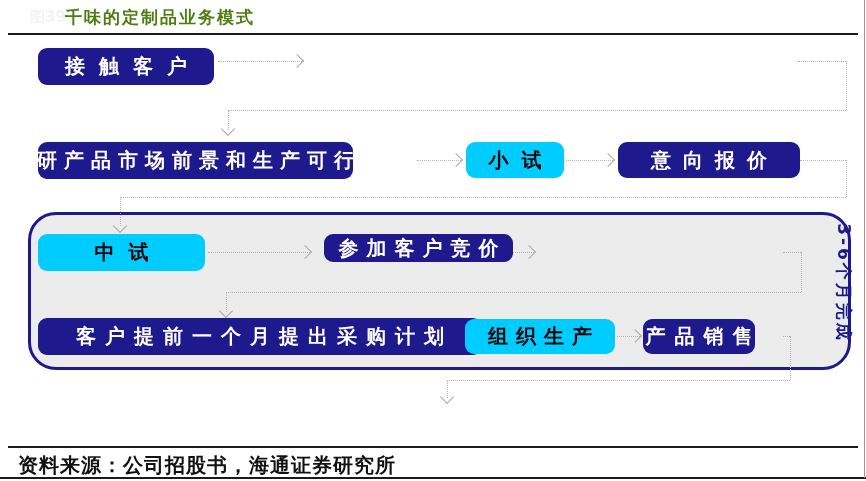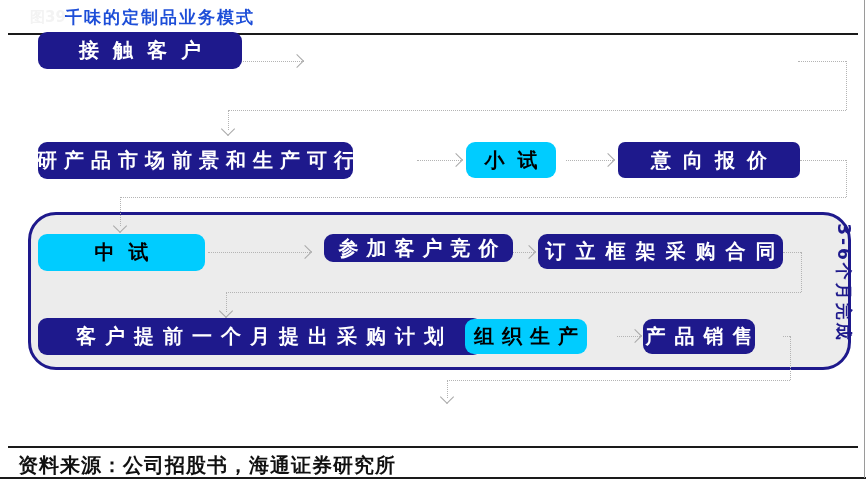--- a/index.html
+++ b/index.html
@@ -1,21 +1,21 @@
 <!DOCTYPE html>
 <html><head>
 <meta charset="utf-8">
 <style>
   html,body { margin:0; padding:0; background:#ffffff; }
   #canvas {
     position:relative; width:866px; height:481px; background:#ffffff;
     font-family:"DejaVu Sans","Liberation Sans",sans-serif; overflow:hidden;
   }
   .figlabel { position:absolute; left:30px; top:8px; font-size:15px; font-weight:bold; color:#f3f3f3; }
-  .title { position:absolute; left:65px; top:6px; font-size:17px; font-weight:bold; color:#1d4ed8; letter-spacing:2px; }
+  .title { position:absolute; left:65px; top:6px; font-size:17px; font-weight:bold; color:#4d7c0f; letter-spacing:2px; }
   .rule { position:absolute; background:#1a1a1a; }
   .edge-right { position:absolute; background:#9a9a9a; width:1px; }
   .node {
     position:absolute; display:flex; align-items:center; justify-content:center;
     border-radius:9px; font-weight:bold; font-size:20px; white-space:nowrap; z-index:3;
   }
   .navy { background:#1e198c; color:#ffffff; }
   .cyan { background:#00ccff; color:#000000; }
   .stage {
     position:absolute; left:28px; top:212px; width:823px; height:158px;
@@ -38,32 +38,31 @@
 
 <div id="canvas">
 
   <div class="figlabel">图39</div>
   <div class="title">千味的定制品业务模式</div>
   <div class="rule" style="left:8px; top:33px; width:850px; height:2px;"></div>
 
   <div class="stage"></div>
   <div class="vnote">3-6个月完成</div>
 
-  <div class="node navy" style="left:38px; top:32px; width:204px; height:37px; letter-spacing:14px; text-indent:14px;">接触客户</div>
+  <div class="node navy" style="left:38px; top:48px; width:176px; height:37px; letter-spacing:14px; text-indent:14px;">接触客户</div>
 
   <div class="node navy" style="left:38px; top:142px; width:315px; height:37px; letter-spacing:7px; text-indent:7px;">调研产品市场前景和生产可行性</div>
-  <div class="node cyan" style="left:466px; top:142px; width:90px; height:36px; letter-spacing:13px; text-indent:13px;">小试</div>
-  <div class="node navy" style="left:618px; top:142px; width:182px; height:36px; letter-spacing:12px; text-indent:12px;border-radius:7px;">意向报价</div>
+  <div class="node cyan" style="left:466px; top:142px; width:98px; height:36px; letter-spacing:13px; text-indent:13px;">小试</div>
+  <div class="node navy" style="left:618px; top:142px; width:182px; height:36px; letter-spacing:12px; text-indent:12px;">意向报价</div>
 
   <div class="node cyan" style="left:38px; top:234px; width:167px; height:37px; letter-spacing:14px; text-indent:14px;">中试</div>
   <div class="node navy" style="left:324px; top:234px; width:189px; height:28px; letter-spacing:8px; text-indent:8px;">参加客户竞价</div>
-  <div class="node navy" style="left:538px; top:234px; width:245px; height:35px; letter-spacing:10px; text-indent:10px;">订立框架采购合同</div>
 
   <div class="node navy" style="left:38px; top:318px; width:444px; height:37px; letter-spacing:9px; text-indent:9px;">客户提前一个月提出采购计划</div>
-  <div class="node cyan" style="left:465px; top:319px; width:122px; height:35px; letter-spacing:8px; text-indent:8px;">组织生产</div>
+  <div class="node cyan" style="left:465px; top:319px; width:150px; height:35px; letter-spacing:8px; text-indent:8px;">组织生产</div>
   <div class="node navy" style="left:643px; top:319px; width:112px; height:35px; letter-spacing:9px; text-indent:9px;">产品销售</div>
 
 
   <div class="hline" style="left:218px; top:61px; width:86px;"></div>
   <div class="chev chev-r" style="left:292px; top:56px;"></div>
 
   <div class="hline" style="left:798px; top:61px; width:48px;"></div>
   <div class="vline" style="left:846px; top:61px; height:49px;"></div>
   <div class="hline" style="left:228px; top:110px; width:618px;"></div>
   <div class="vline" style="left:228px; top:110px; height:20px;"></div>

